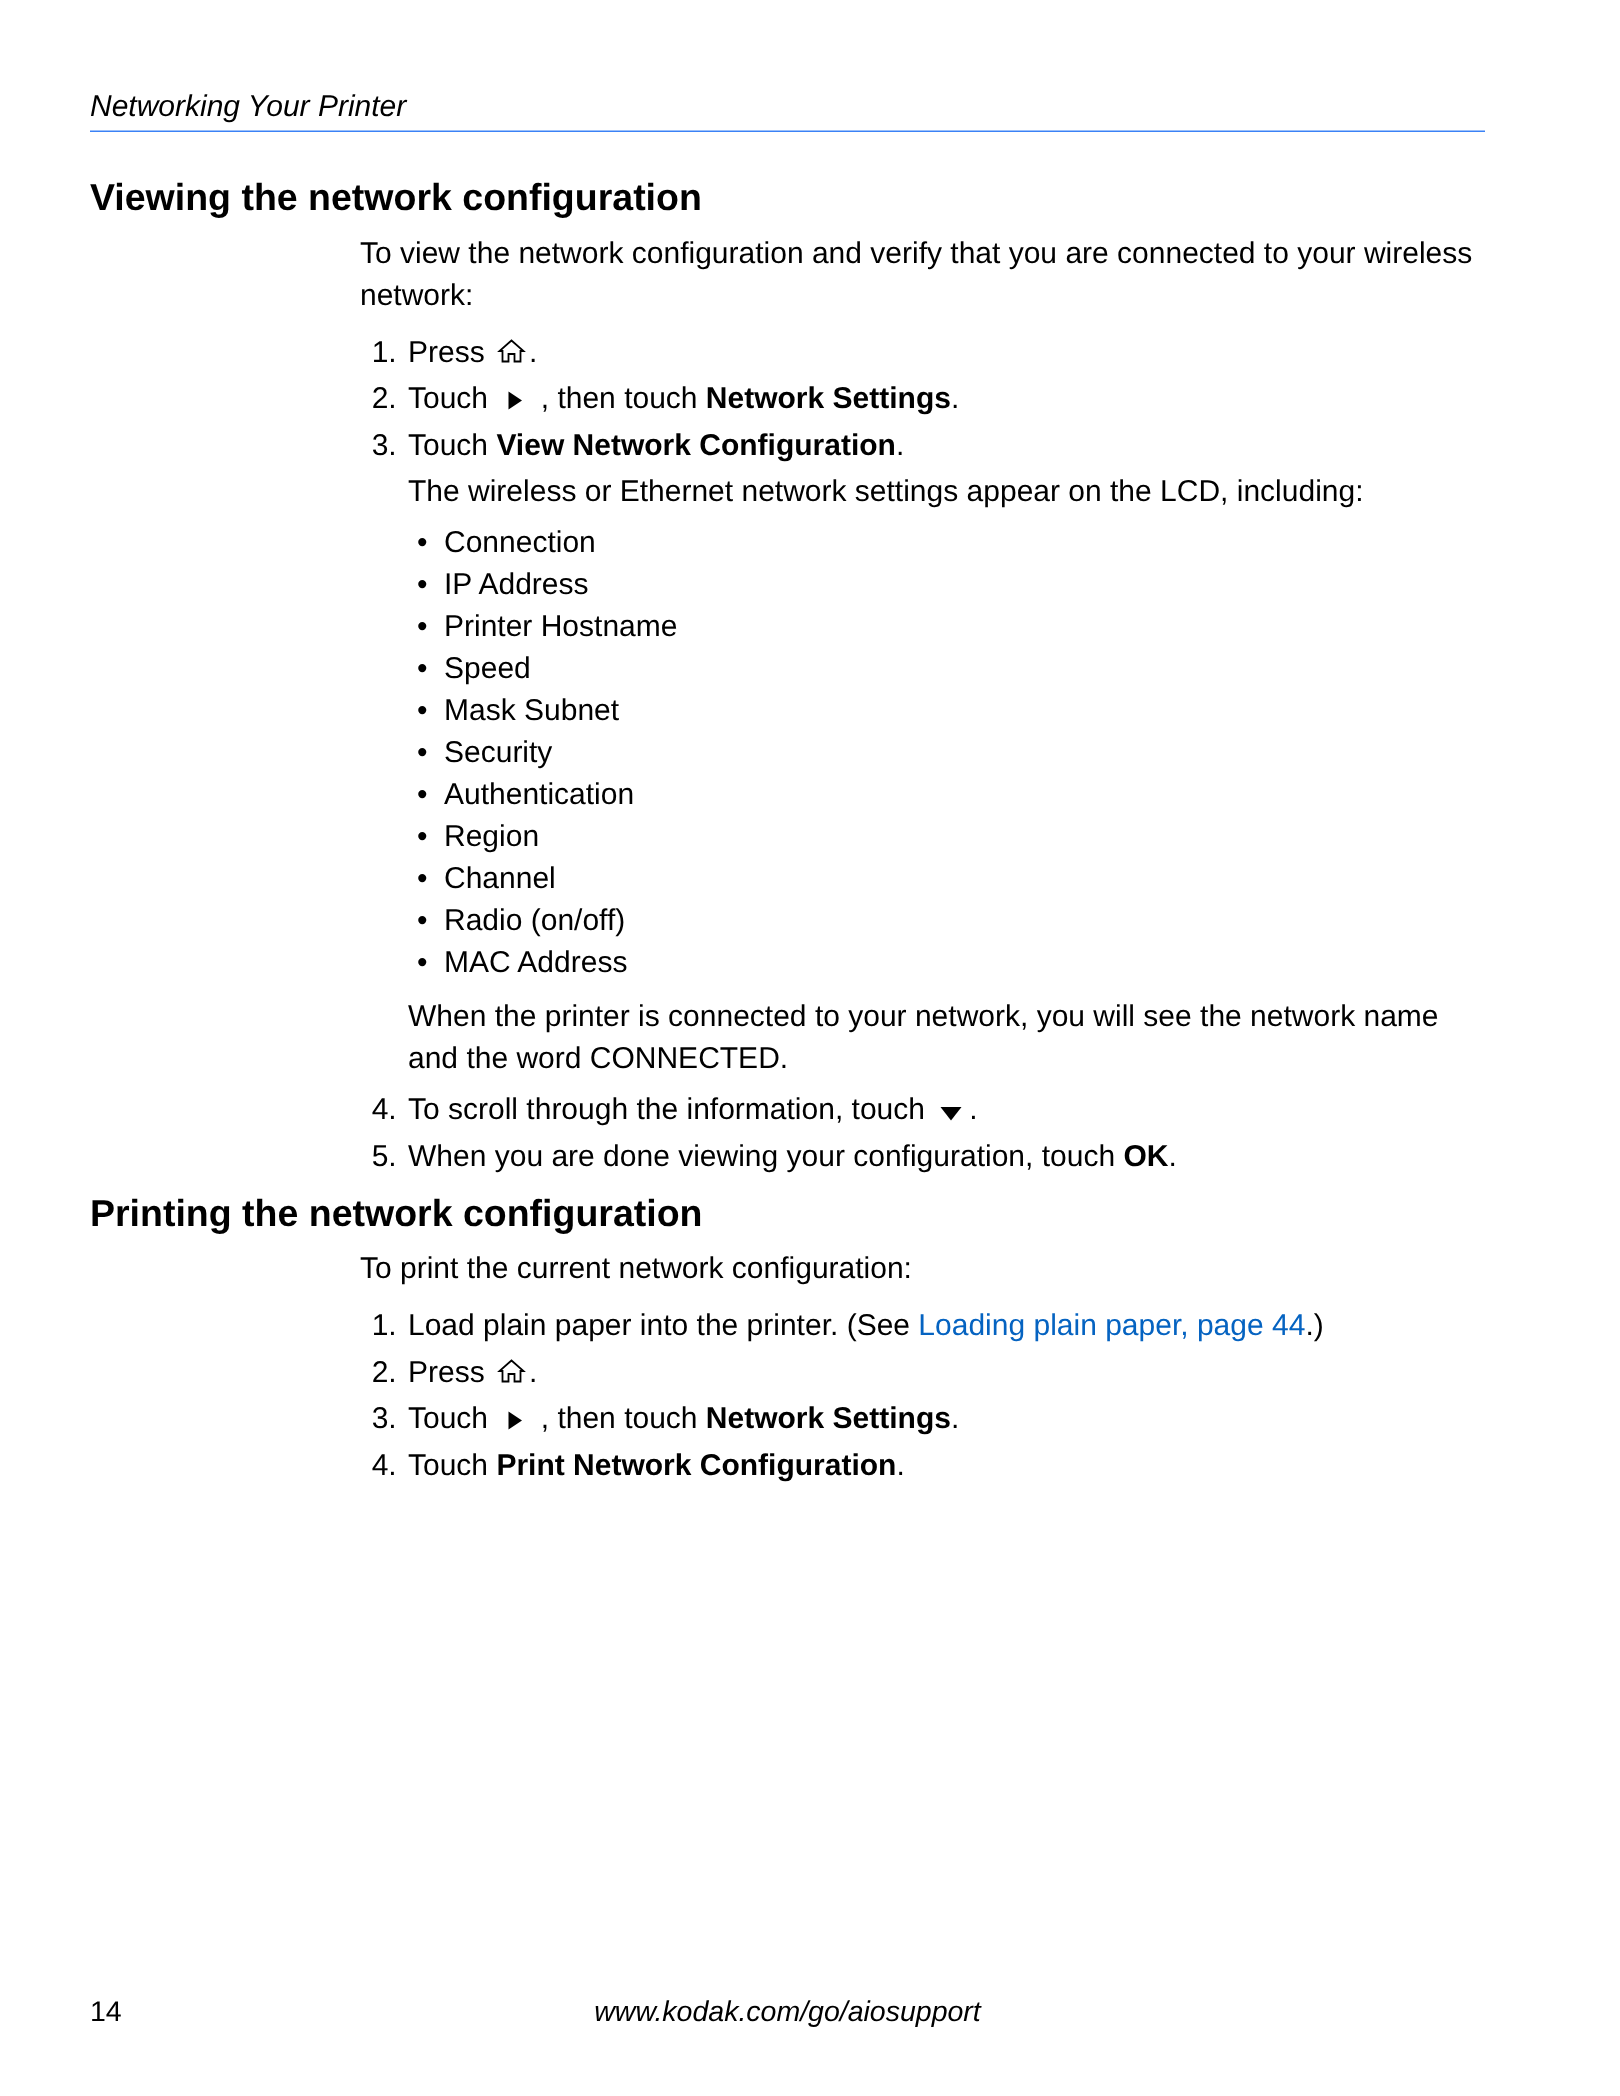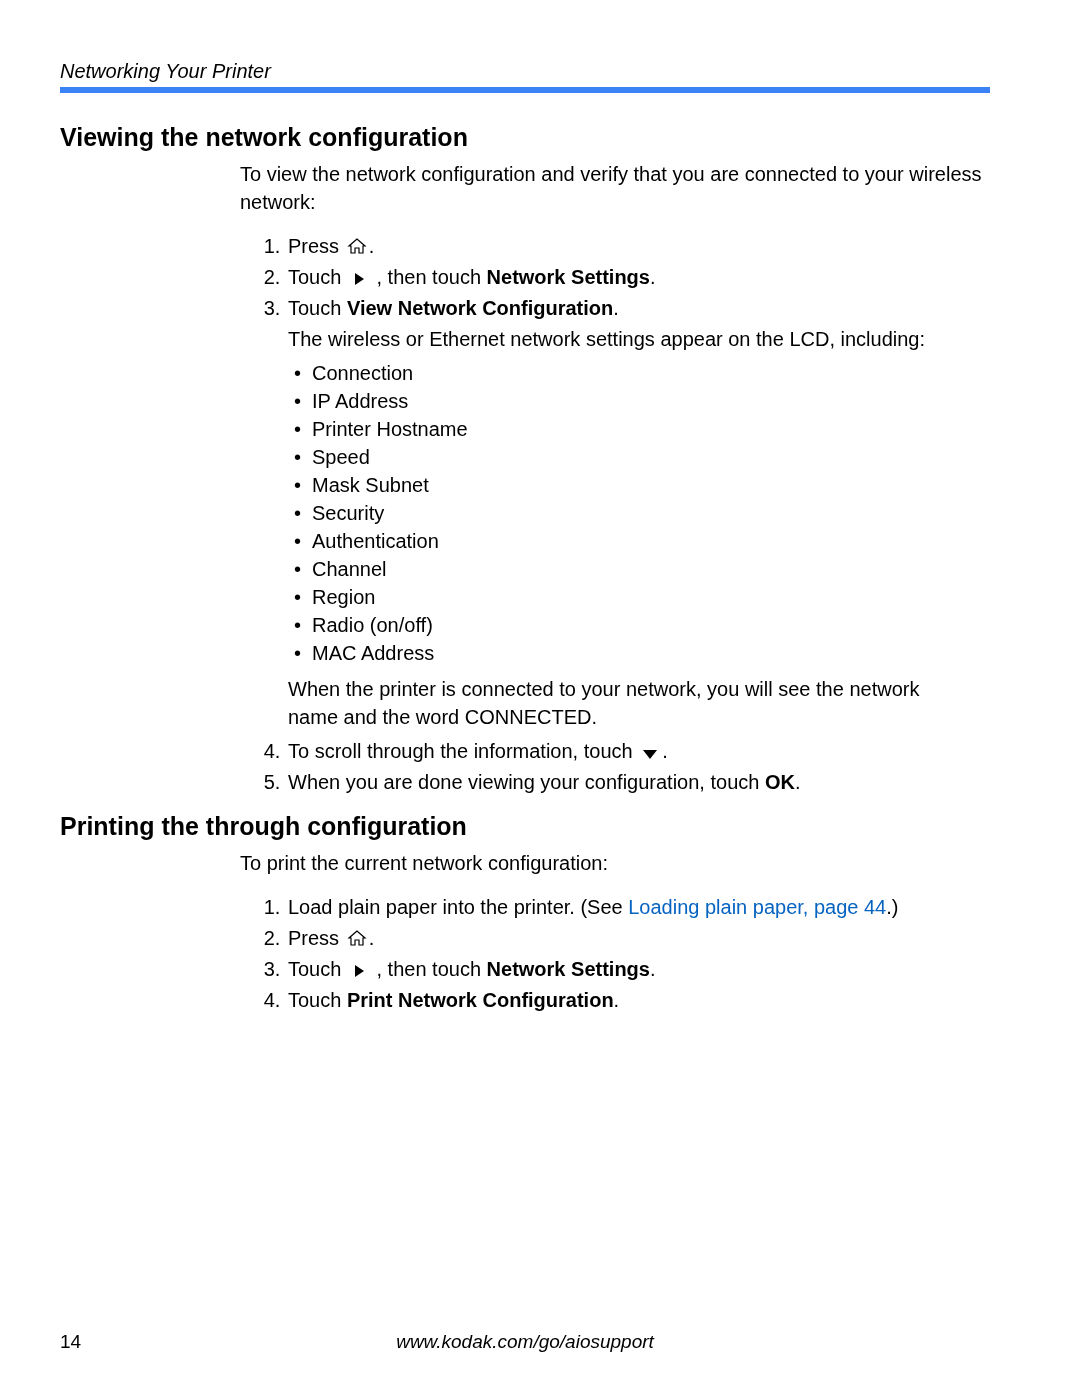--- a/index.html
+++ b/index.html
@@ -13,40 +13,40 @@
   .page {
     box-sizing: border-box;
     width: 1080px;
     height: 1397px;
     padding: 60px 90px 40px 60px;
     position: relative;
   }
   .run-header {
     font-style: italic;
     font-size: 20px;
-    border-bottom: 6px solid #3b82f6;
+    border-bottom: 1px solid #3b82f6;
     padding-bottom: 4px;
     margin-bottom: 30px;
   }
   .section-heading {
     font-weight: 700;
     font-size: 25px;
     margin: 10px 0 8px 0;
   }
   .indent-block {
     margin-left: 180px;
     font-size: 20px;
     line-height: 1.4;
   }
   .intro {
     margin: 2px 0 10px 0;
   }
   ol.steps {
     list-style: decimal;
-    margin: 16px;
+    margin: 0;
     padding-left: 30px;
   }
   ol.steps > li {
     margin: 3px 0;
     padding-left: 2px;
   }
   ul.bullets {
     list-style: none;
     margin: 4px 0 8px 0;
     padding-left: 6px;
@@ -116,42 +116,42 @@
         <span>Touch </span><span class="bold">View Network Configuration</span><span>.</span>
         <div class="sub-text">The wireless or Ethernet network settings appear on the LCD, including:</div>
         <ul class="bullets">
           <li>Connection</li>
           <li>IP Address</li>
           <li>Printer Hostname</li>
           <li>Speed</li>
           <li>Mask Subnet</li>
           <li>Security</li>
           <li>Authentication</li>
+          <li>Region</li>
           <li>Channel</li>
-          <li>Region</li>
           <li>Radio (on/off)</li>
           <li>MAC Address</li>
         </ul>
         <div class="sub-text">When the printer is connected to your network, you will see the network name and the word CONNECTED.</div>
       </li>
       <li>
         <span>To scroll through the information, touch </span>
         <span class="icon">
           <svg width="16" height="12" viewBox="0 0 16 12">
               <polygon points="1,2 15,2 8,11" fill="#000"></polygon>
             </svg>
         </span><span>.</span>
       </li>
       <li>
         <span>When you are done viewing your configuration, touch </span><span class="bold">OK</span><span>.</span>
       </li>
     </ol>
   </div>
 
-  <div class="section-heading">Printing the through configuration</div>
+  <div class="section-heading">Printing the network configuration</div>
 
   <div class="indent-block">
     <div class="intro">To print the current network configuration:</div>
 
     <ol class="steps">
       <li>
         <span>Load plain paper into the printer. (See </span><span class="link">Loading plain paper, page 44</span><span>.)</span>
       </li>
       <li>
         <span>Press </span>

